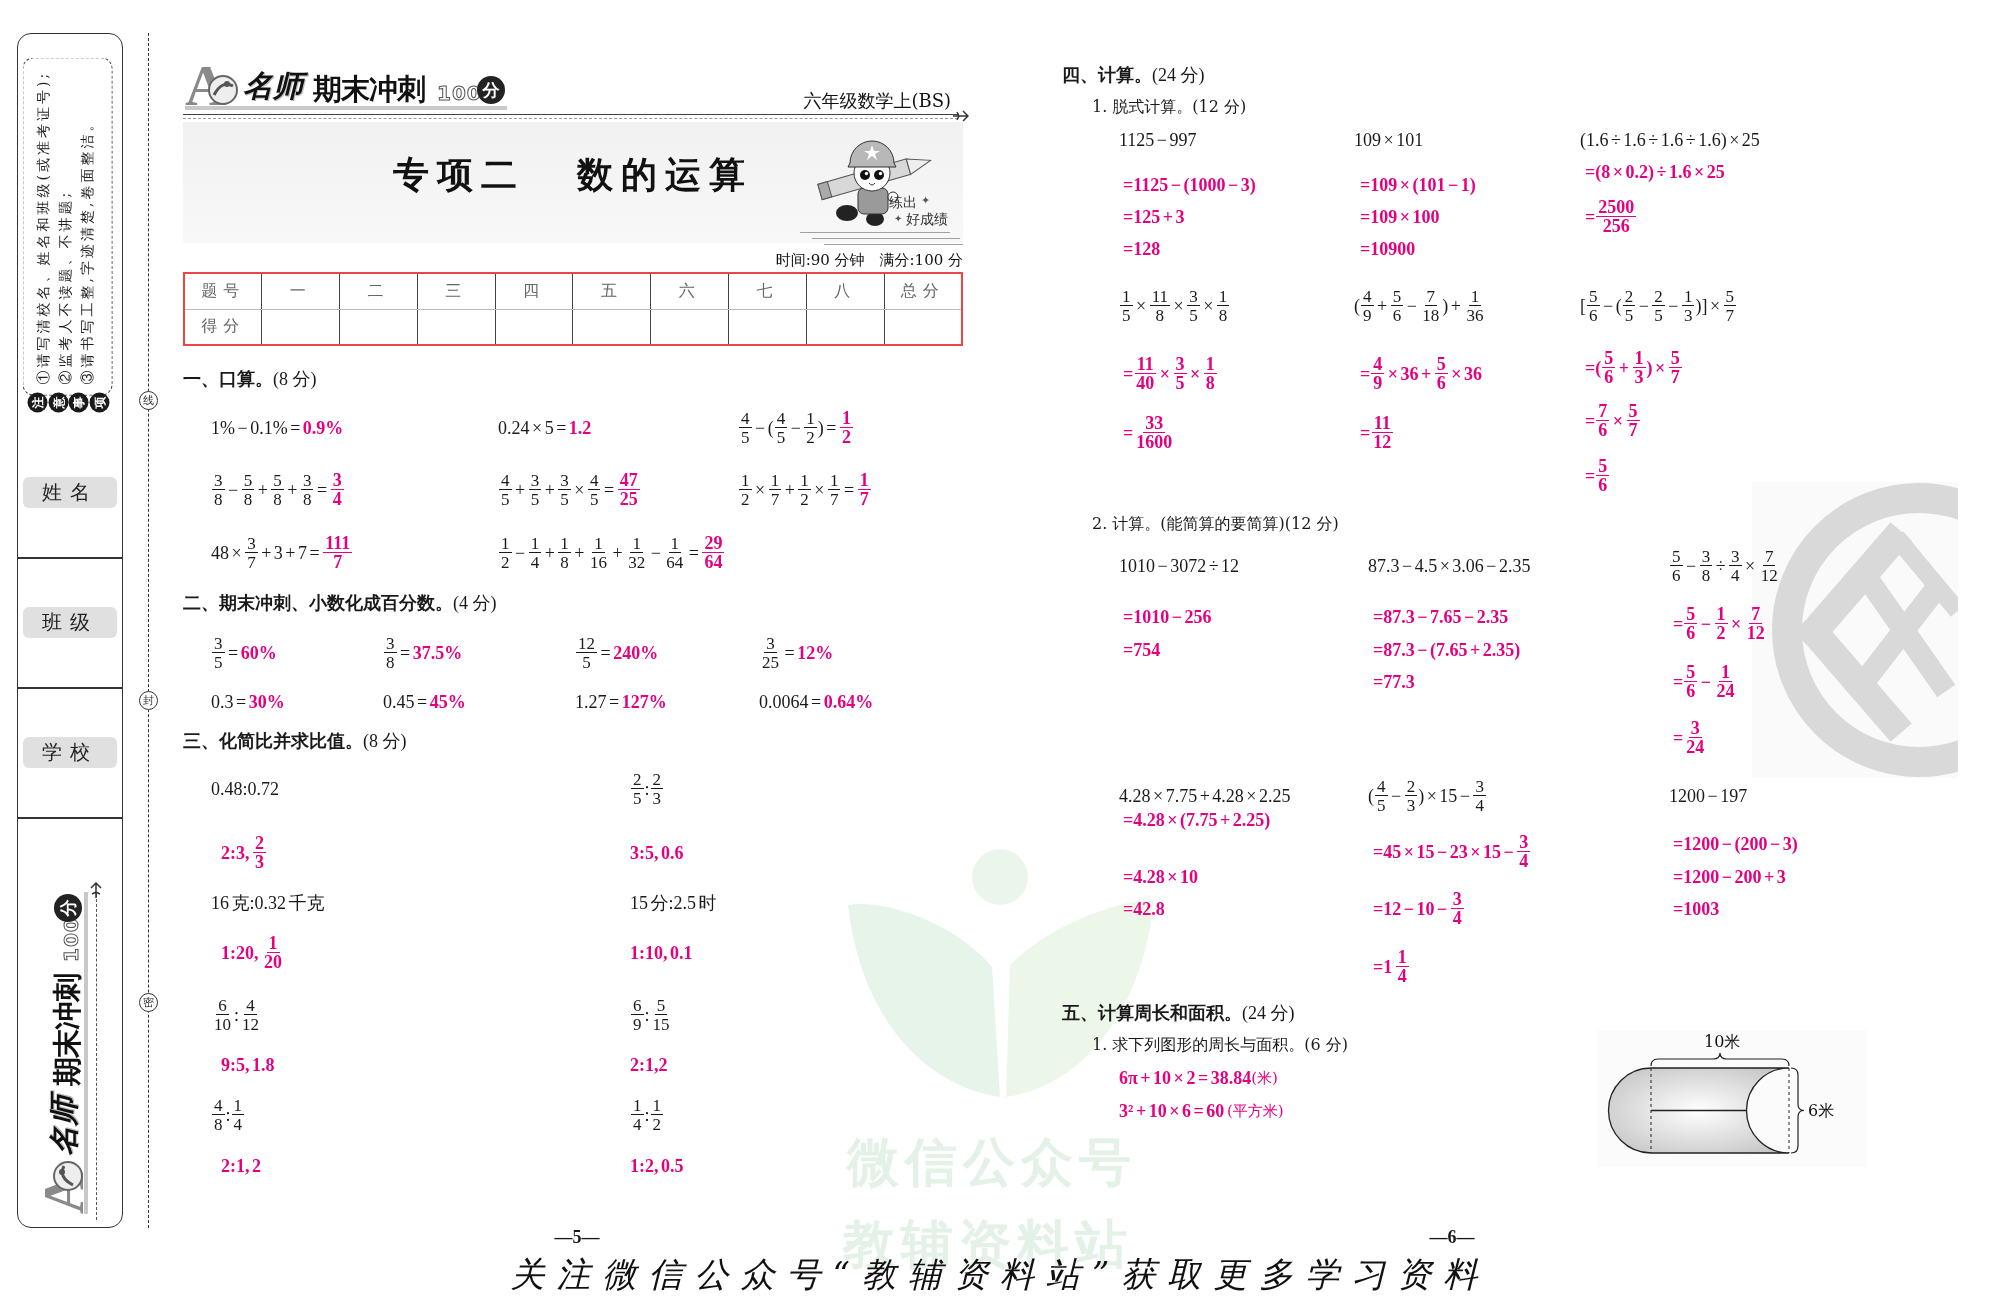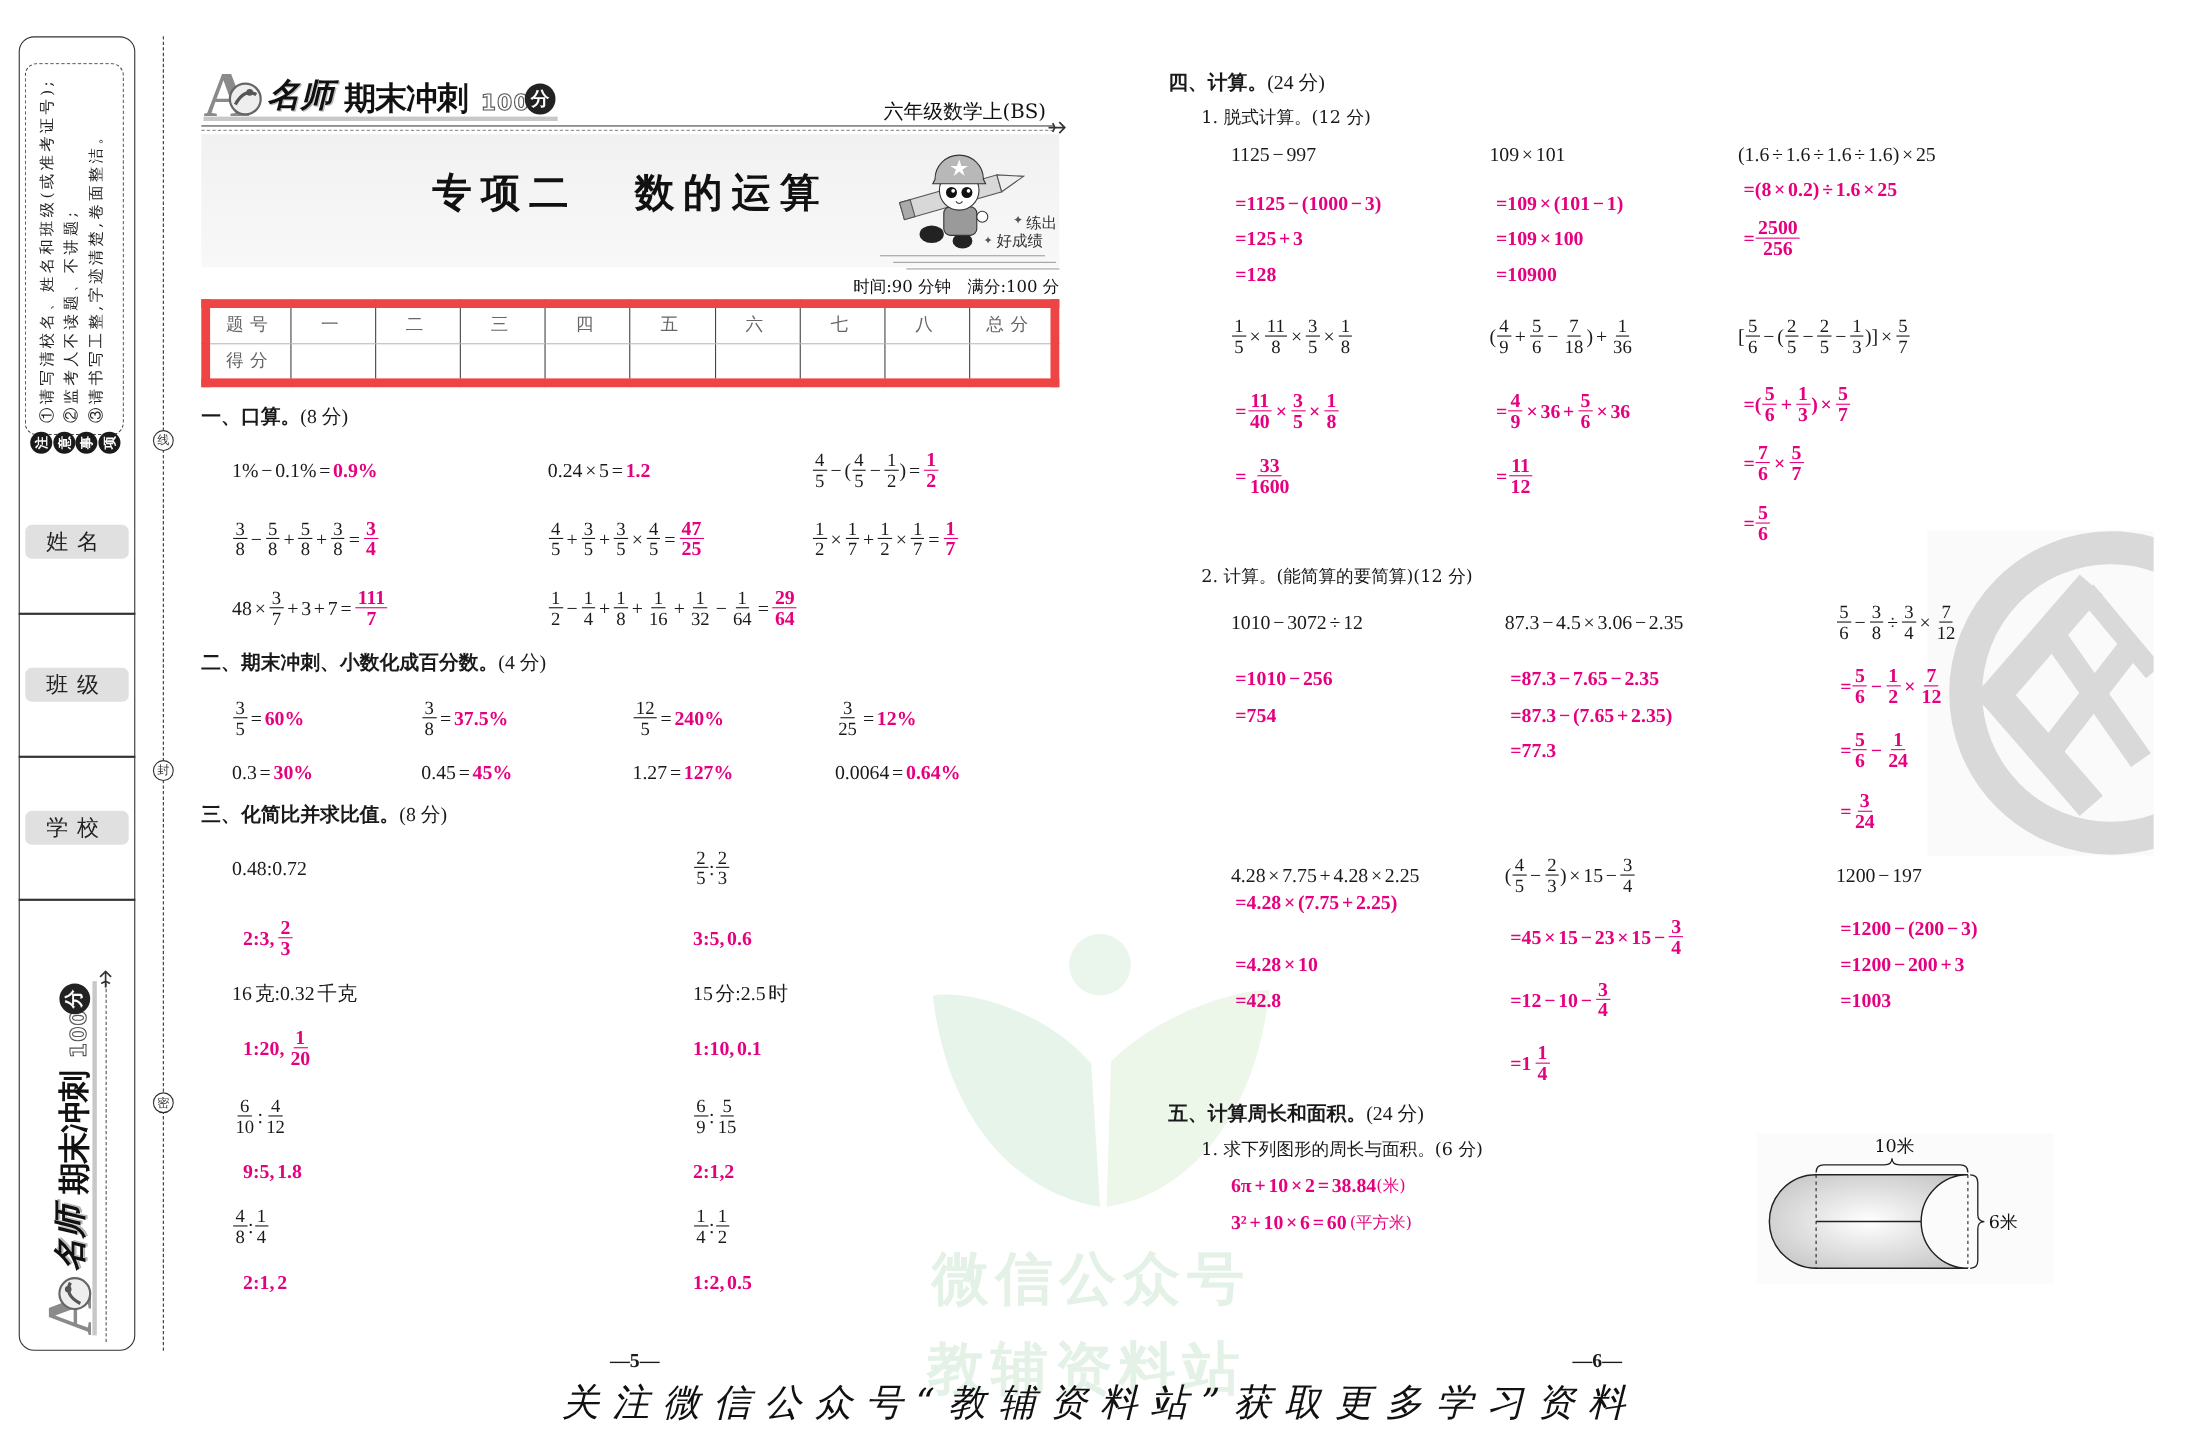--- a/index.html
+++ b/index.html
@@ -38,21 +38,21 @@
 #hdr-line{left:183px;top:114px;width:775px;border-top:1px solid #444;}
 #hdr-dash{left:183px;top:118px;width:775px;border-top:1px dashed #999;}
 #grade{right:1049px;top:89px;font:18px "DejaVu Serif",serif;white-space:nowrap;color:#111;}
 #title-band{left:183px;top:122px;width:780px;height:121px;background:linear-gradient(180deg,#f1f1f1,#f8f8f8);}
 .title-part{top:151px;font:bold 36px "DejaVu Sans",sans-serif;letter-spacing:8px;color:#111;white-space:nowrap;}
 .deco-line{height:0;border-top:1.5px solid #a0a0a0;}
 .mascot-text{font:14px "DejaVu Sans",sans-serif;color:#333;white-space:nowrap;}
 #exam-info{right:1037px;top:251px;font:15px "DejaVu Serif",serif;color:#111;white-space:pre;}
 
 
-.score-table{left:183px;top:272px;width:780px;height:73px;border-collapse:collapse;border:8px solid #ef4444;table-layout:fixed;}
+.score-table{left:183px;top:272px;width:780px;height:73px;border-collapse:collapse;border:2px solid #ef4444;table-layout:fixed;}
 .score-table td{border-left:1px solid #444;border-right:1px solid #444;text-align:center;font:16px "DejaVu Serif",serif;color:#666;letter-spacing:6px;height:36px;padding:0;}
 .score-table tr:first-child td{border-bottom:1px solid #bbb;}
 
 
 .expr{position:absolute;display:flex;align-items:center;white-space:pre;font-size:18px;line-height:22px;transform:translateY(-50%);z-index:1;word-spacing:-2px;}
 .frac{display:inline-flex;flex-direction:column;align-items:center;font-size:17px;line-height:15px;margin:0 1px;}
 .frac .num{padding:0 2px 1px;border-bottom:1px solid currentColor;text-align:center;}
 .frac .den{padding:2px 2px 0;text-align:center;}
 .ans{color:var(--ans,#e5007f);font-weight:bold;}
 .frac.ans{font-size:18px;}
@@ -196,21 +196,21 @@
     <path d="M35,30 A22,22 0 0 1 79,30 L81,34 L33,34 Z" fill="#b8b8b8" stroke="#333"></path>
     <polygon points="57,12 59,18 65,18 60,21 62,27 57,23 52,27 54,21 49,18 55,18" fill="#fff"></polygon>
     <circle cx="50" cy="42" r="5" fill="#111"></circle>
       <circle cx="64" cy="42" r="5" fill="#111"></circle>
     <circle cx="51.5" cy="40.5" r="1.7" fill="#fff"></circle>
       <circle cx="65.5" cy="40.5" r="1.7" fill="#fff"></circle>
     <path d="M54,50 Q57,54 60,50" stroke="#333" fill="none"></path>
     <circle cx="78" cy="64" r="5" fill="#fff" stroke="#333"></circle>
   </svg>
 </div>
-<div class="a mascot-text c" style="left:889px;top:194px;padding-left:44px;">练出</div>
+<div class="a mascot-text c" style="left:889px;top:194px;">练出</div>
 <span class="a c" style="left:921px;top:194px;font-size:11px;color:#555;">✦</span>
 <span class="a c" style="left:894px;top:213px;font-size:10px;color:#555;">✦</span>
 <div class="a mascot-text c" style="left:906px;top:211px;">好成绩</div>
 <div class="a deco-line" style="left:800px;top:232px;width:150px;"></div>
 <div class="a deco-line" style="left:812px;top:238px;width:148px;"></div>
 <div class="a deco-line" style="left:824px;top:244px;width:139px;"></div>
 
 <div id="exam-info" class="a c"><span>时间:90 分钟</span>　<span>满分:100 分</span></div>
 
 <table class="a c score-table">

